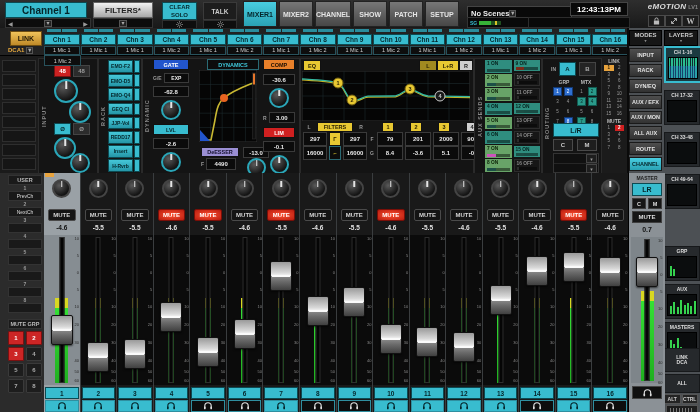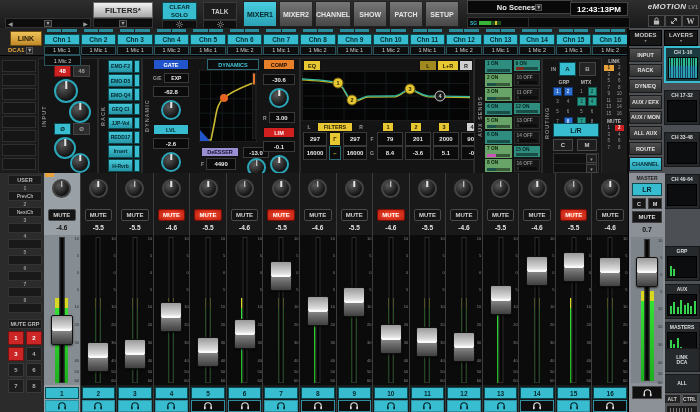--- a/index.html
+++ b/index.html
@@ -15,21 +15,21 @@
   .navrow{left:5px;top:18px;width:80px;height:8px;background:#0c0c0c;border:1px solid #333;color:#999;font-size:6px;display:flex;justify-content:space-between;align-items:center;padding:0 2px;}
   .preset{left:93px;top:2px;width:58px;height:14px;background:linear-gradient(#f2f2f2,#a8a8a8);color:#222;font-size:8px;font-weight:bold;border:1px solid #666;}
   .presetnav{left:93px;top:18px;width:58px;height:8px;background:#0c0c0c;border:1px solid #333;color:#999;font-size:6px;}
   .sqbtn{font-size:6px;color:#aaa;border:1px solid #555;line-height:5px;padding:0 1px;background:#222;}
   .csolo{left:162px;top:2px;width:33px;height:16px;background:#38bccf;color:#05262b;font-size:6px;font-weight:bold;text-align:center;line-height:8px;border:1px solid #0c4a52;}
   .talk{left:203px;top:2px;width:32px;height:16px;background:#1d1d1d;color:#ccc;font-size:6.5px;font-weight:bold;border:1px solid #3a3a3a;}
   .gearbox{top:20px;height:7px;background:#0e0e0e;border:1px solid #2e2e2e;}
   #topTabs{left:243px;top:1px;width:216px;height:26px;display:flex;gap:2px;}
   .ttab{flex:1;background:linear-gradient(#777,#474747);border:1px solid #222;color:#e5e5e5;font-size:7px;font-weight:bold;display:flex;align-items:center;justify-content:center;}
   .ttab.act{background:linear-gradient(#49cde0,#2aa2b4);color:#05262b;}
-  .scenes{left:467px;top:0;width:97px;height:12px;background:#090909;border:1px solid #444;color:#eee;font-size:7.5px;font-weight:bold;display:flex;align-items:center;justify-content:center;padding:0 3px;}
+  .scenes{left:467px;top:6px;width:97px;height:12px;background:#090909;border:1px solid #444;color:#eee;font-size:7.5px;font-weight:bold;display:flex;align-items:center;justify-content:flex-start;padding:0 3px;}
   .sgbox{left:467px;top:17px;width:58px;height:9px;background:#090909;border:1px solid #333;display:flex;align-items:center;gap:2px;padding:0 2px;}
   .sgbar{width:22px;height:4px;background:#1e4e1e;position:relative;}
   .sgbar i{position:absolute;left:0;top:0;height:100%;width:12px;background:#37b337;}
   .sgbar b{position:absolute;left:16px;top:0;height:100%;width:2px;background:#d8c22a;}
   .emptymeter{left:528px;top:17px;width:100px;height:9px;background:#090909;border:1px solid #2c2c2c;}
   .clock{left:570px;top:2px;width:56px;height:12px;background:#090909;border:1px solid #444;color:#fff;font-size:8px;font-weight:bold;}
   .logo{left:632px;top:2px;width:66px;height:11px;display:flex;align-items:baseline;justify-content:flex-end;gap:2px;color:#ddd;}
   .logo .lm{font-size:8px;font-weight:bold;font-style:italic;letter-spacing:.3px;}
   .logo .ls{font-size:5.5px;color:#888;font-weight:bold;}
   .winbtn{top:15px;width:15px;height:10px;background:#1c1c1c;border:1px solid #4a4a4a;color:#bbb;}
@@ -177,20 +177,21 @@
   #mzone .scale span{color:#2a2a2a;}
   .mphone{height:11px;margin:3px 3px 0;background:#101010;border:1px solid #444;color:#ddd;display:flex;align-items:center;justify-content:center;}
   svg{display:block;}
 </style>
 </head>
 <body>
 
 <div id="app">
 
   <div id="topbar" class="abs">
+    <div class="abs chname ctr">Channel 1</div>
     <div class="abs navrow">
       <span>◀</span>
       <span class="sqbtn">▾</span>
       <span>▶</span>
     </div>
     <div class="abs preset ctr">FILTERS*</div>
     <div class="abs presetnav ctr">
         <span class="sqbtn">▾</span>
       </div>
     <div class="abs csolo ctr">CLEAR SOLO</div>

